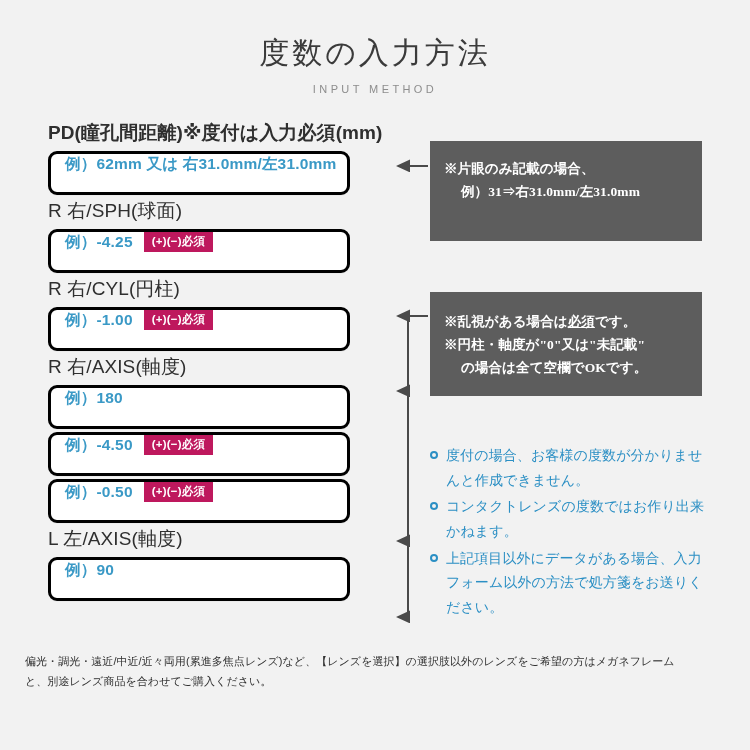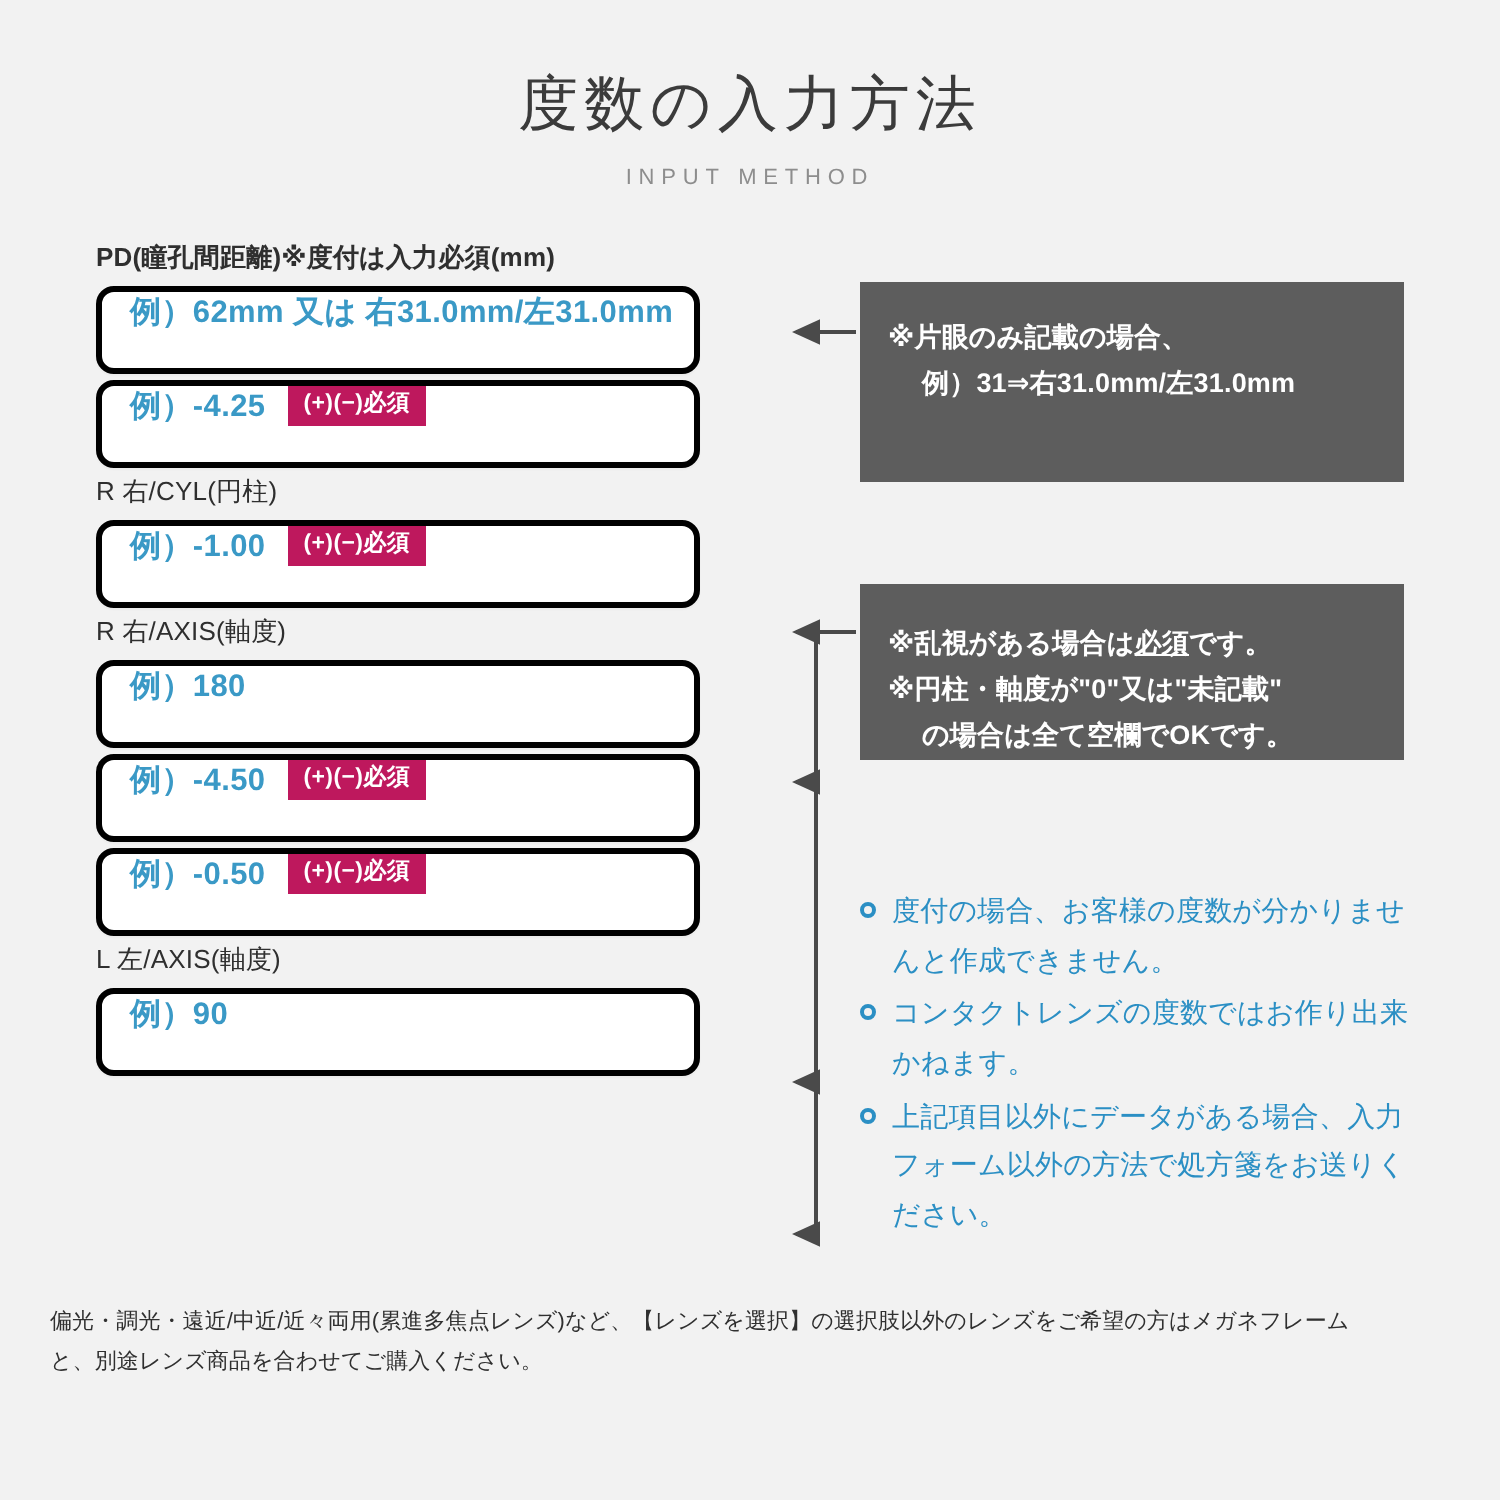--- a/index.html
+++ b/index.html
@@ -46,21 +46,21 @@
   .form-col {
     position: absolute;
     left: 48px;
     top: 120px;
     width: 340px;
   }
   .field-block {
     margin-bottom: 3px;
   }
   .field-label {
-    font-size: 13px;
+    font-size: 19px;
     color: #2f2f2f;
     font-weight: 700;
     letter-spacing: 0.1px;
     margin-bottom: 5px;
     white-space: nowrap;
   }
   .field-label.light {
     font-weight: 400;
   }
   .field-box {
@@ -105,29 +105,30 @@
     left: 430px;
     top: 141px;
     width: 272px;
     height: 100px;
     padding: 16px 14px 0 14px;
   }
   #callout-cyl {
     left: 430px;
     top: 292px;
     width: 272px;
-    height: 88px;
+    height: 104px;
     padding: 18px 14px 16px 14px;
   }
   .callout-line {
     font-size: 13.5px;
     font-weight: 700;
     line-height: 1.72;
     white-space: nowrap;
     letter-spacing: 0.1px;
+    font-family: Liberation Serif, serif;
   }
   .callout-line.indent {
     padding-left: 17px;
   }
   .callout-line .u {
     text-decoration: underline;
   }
 
   
   .notes {
@@ -214,20 +215,21 @@
   <div class="form-col">
 
     <div class="field-block">
       <div class="field-label">PD(瞳孔間距離)※度付は入力必須(mm)</div>
       <div class="field-box">
         <span class="field-value">例）62mm 又は 右31.0mm/左31.0mm</span>
       </div>
     </div>
 
     <div class="field-block">
+      <div class="field-label light">R 右/SPH(球面)</div>
       <div class="field-box">
         <span class="field-value">例）-4.25</span>
         <span class="req-badge">(+)(−)必須</span>
       </div>
     </div>
 
     <div class="field-block">
       <div class="field-label light">R 右/CYL(円柱)</div>
       <div class="field-box">
         <span class="field-value">例）-1.00</span>

